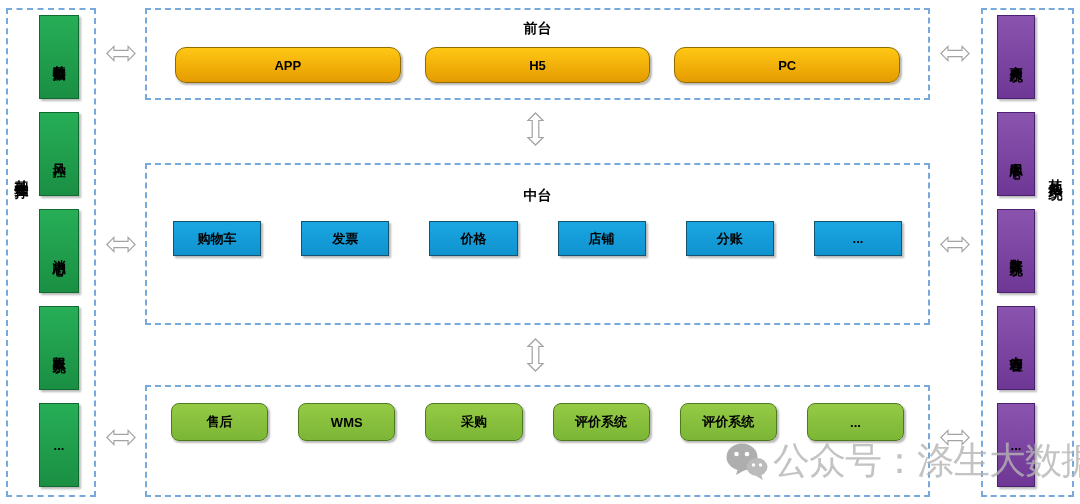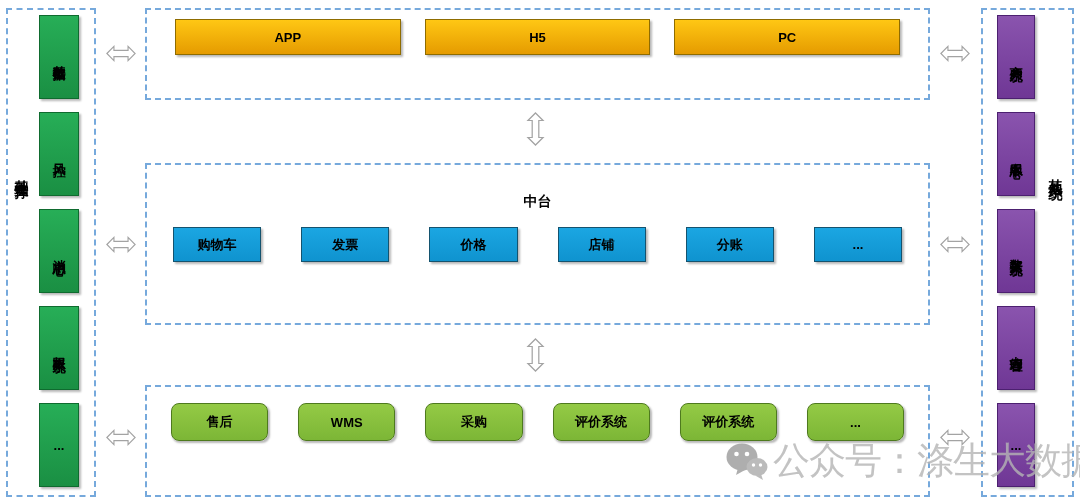--- a/index.html
+++ b/index.html
@@ -35,34 +35,34 @@
   .v-text { writing-mode:vertical-rl; text-orientation:upright; line-height:1.2; letter-spacing:1px; }
 
   .green  { background:linear-gradient(var(--green_top),var(--green_bottom));   border:1px solid var(--green_border); }
   .purple { background:linear-gradient(var(--purple_top),var(--purple_bottom)); border:1px solid var(--purple_border); }
   .orange { background:linear-gradient(var(--orange_top),var(--orange_bottom)); border:1px solid var(--orange_border); }
   .blue   { background:linear-gradient(var(--blue_top),var(--blue_bottom));     border:1px solid var(--blue_border); }
   .lgreen { background:linear-gradient(var(--lgreen_top),var(--lgreen_bottom)); border:1px solid var(--lgreen_border); }
 
   .section-title { text-align:center; font-weight:bold; font-size:14px; }
   .front  .section-title { margin-top:10px; }
-  .middle .section-title { margin-top:28px; }
+  .middle .section-title { margin-top:22px; }
   .back   .section-title { margin-top:14px; }
 
   .box-row { display:flex; }
   .front-row  { padding:0 28px; gap:24px; margin-top:9px; }
   .mid-row1   { padding:0 26px; gap:28px; margin-top:18px; }
   .mid-row2   { padding:0 26px; gap:40px; margin-top:16px; }
   .back-row   { padding:0 24px; gap:30px; margin-top:16px; }
 
   .box {
     flex:1; display:flex; align-items:center; justify-content:center;
     font-weight:bold; font-size:13px; box-shadow:1.5px 2px 2px rgba(0,0,0,.28);
   }
-  .front-row .box { height:34px; }
+  .front-row .box { height:34px;border-radius:11px; }
   .mid-row1 .box, .mid-row2 .box { height:33px; }
   .back-row .box { height:36px;border-radius:8px; }
 
   
   .arrow { position:absolute; }
   .arrow path { fill:var(--arrow_fill); stroke:var(--arrow_stroke); stroke-width:1.3; }
   .h-arrow { width:30px; height:19px; }
   .v-arrow { width:19px; height:34px; }
   .a-l1 { left:106px; top:44px; }  .a-l2 { left:106px; top:235px; } .a-l3 { left:106px; top:428px; }
   .a-r1 { left:940px; top:44px; }  .a-r2 { left:940px; top:235px; } .a-r3 { left:940px; top:428px; }
@@ -96,20 +96,21 @@
       <div class="vbox green">
           <span class="v-text">权限系统</span>
         </div>
       <div class="vbox green">
           <span>...</span>
         </div>
     </div>
   </div>
 
   <div class="section front">
+    <div class="section-title">前台</div>
     <div class="box-row front-row">
       <div class="box orange">APP</div>
       <div class="box orange">H5</div>
       <div class="box orange">PC</div>
     </div>
   </div>
 
   <div class="section middle">
     <div class="section-title">中台</div>
     <div class="box-row mid-row2">

